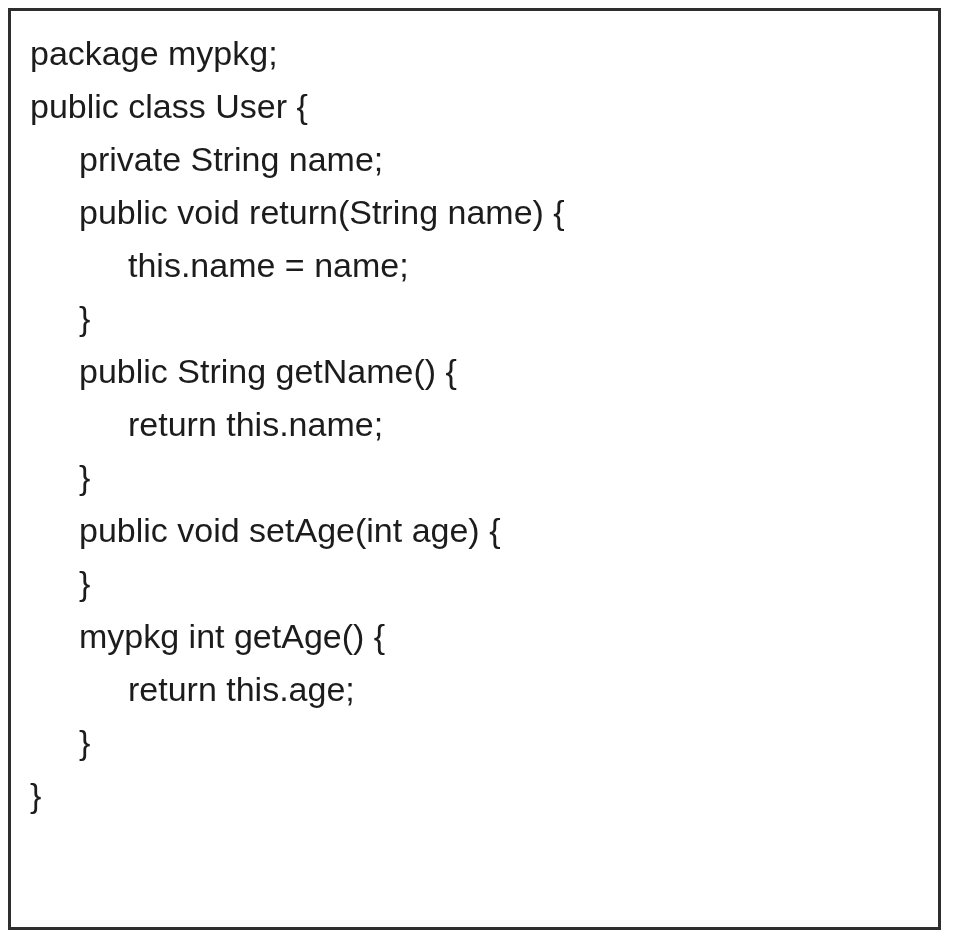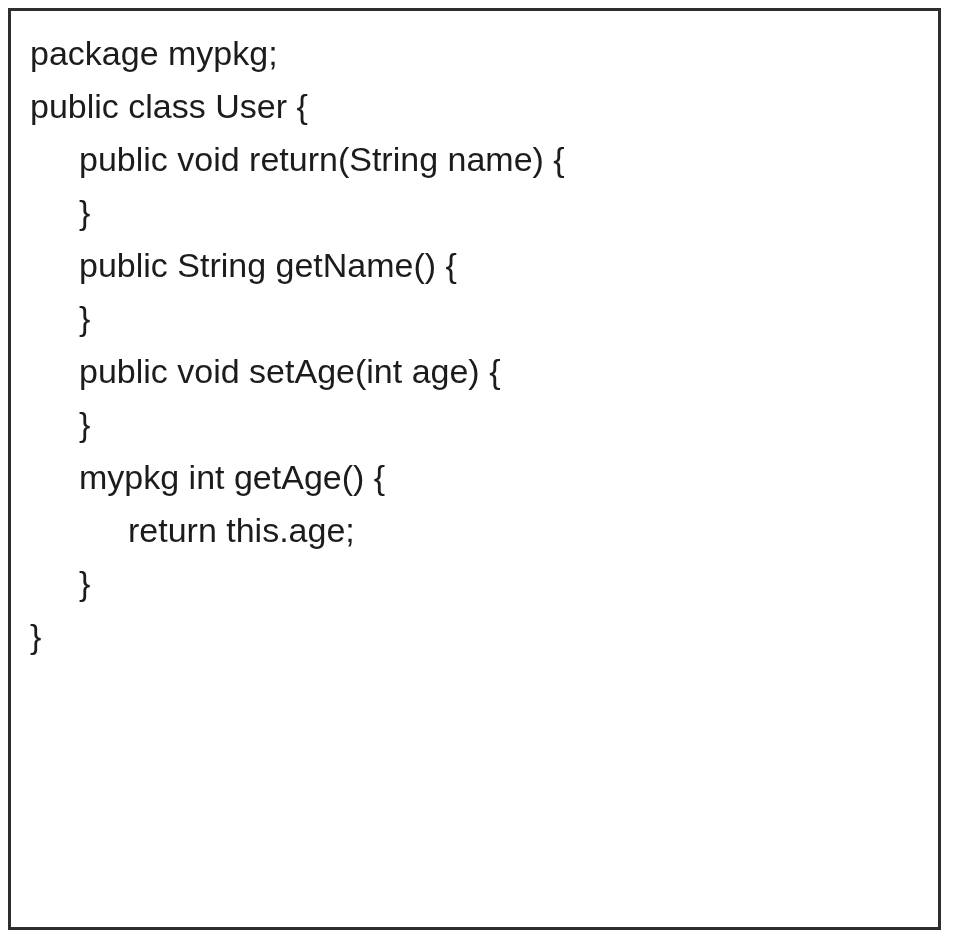--- a/index.html
+++ b/index.html
@@ -37,23 +37,26 @@
   }
 </style>
 </head>
 <body>
 
 <div class="page">
   <div class="code-box">
     <div class="code-lines">
         <div class="code-line" style="--indent: 0;">package mypkg;</div>
         <div class="code-line" style="--indent: 0;">public class User {</div>
+        <div class="code-line" style="--indent: 1;">private String name;</div>
         <div class="code-line" style="--indent: 1;">public void return(String name) {</div>
+        <div class="code-line" style="--indent: 2;">this.name = name;</div>
         <div class="code-line" style="--indent: 1;">}</div>
         <div class="code-line" style="--indent: 1;">public String getName() {</div>
+        <div class="code-line" style="--indent: 2;">return this.name;</div>
         <div class="code-line" style="--indent: 1;">}</div>
         <div class="code-line" style="--indent: 1;">public void setAge(int age) {</div>
         <div class="code-line" style="--indent: 1;">}</div>
         <div class="code-line" style="--indent: 1;">mypkg int getAge() {</div>
         <div class="code-line" style="--indent: 2;">return this.age;</div>
         <div class="code-line" style="--indent: 1;">}</div>
         <div class="code-line" style="--indent: 0;">}</div>
       </div>
   </div>
 </div>

